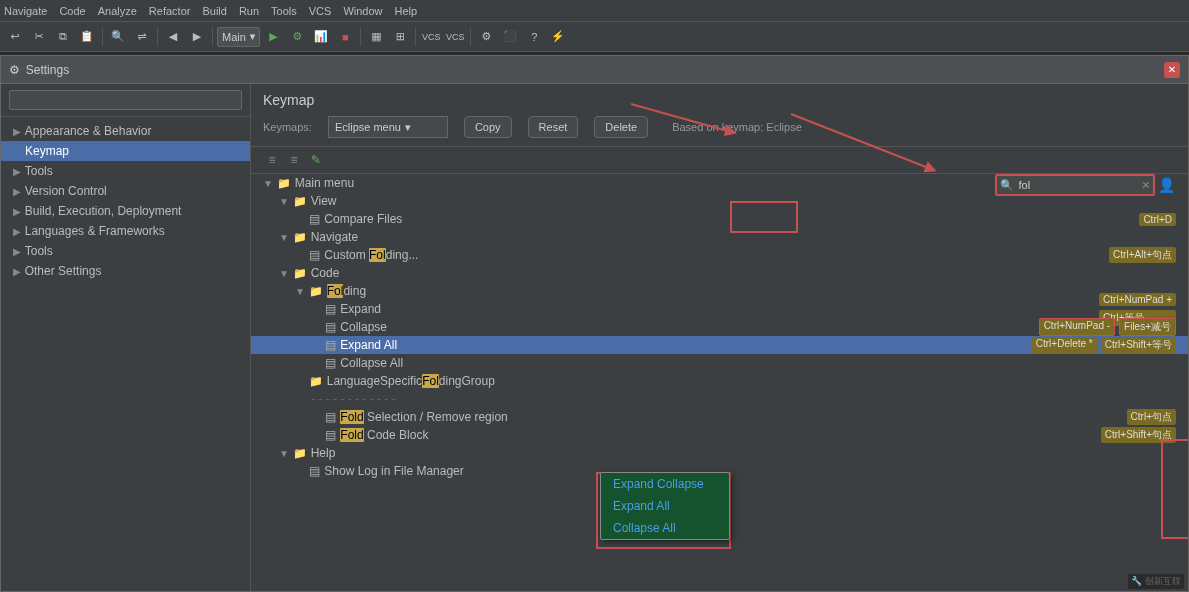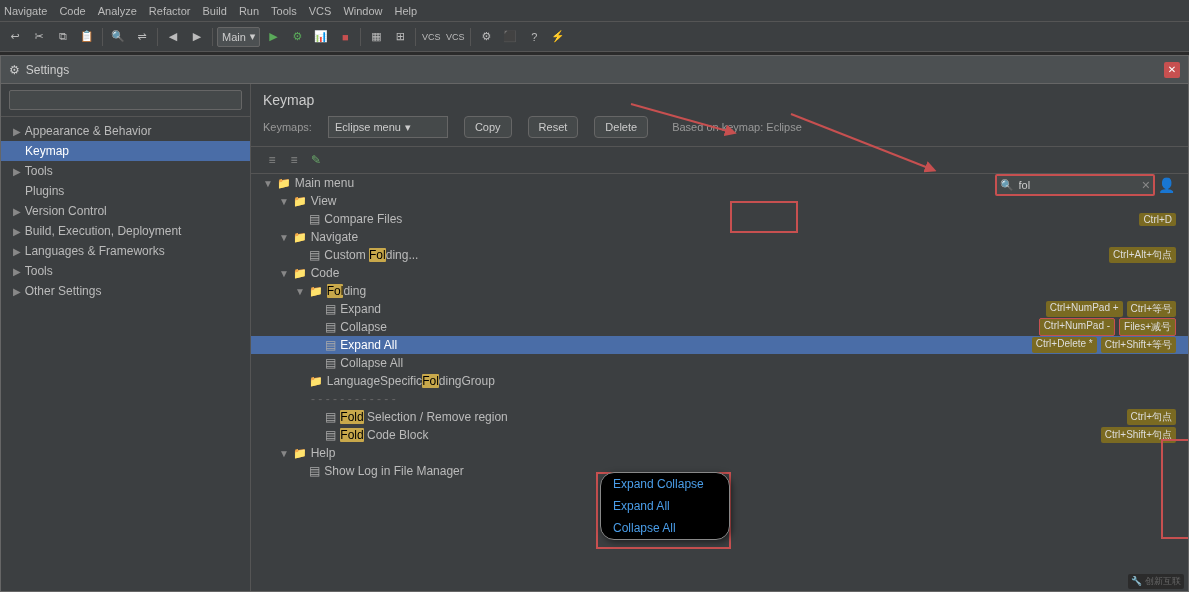--- a/index.html
+++ b/index.html
@@ -276,23 +276,23 @@
       background: #c8a84b;
       color: #000;
       border-radius: 1px;
     }
 
     
     .expand-popup {
       position: absolute;
       left: 349px;
       top: 388px;
-      background: #000000;
+      background: #14532d;
       border: 1px solid #888;
-      border-radius: 14px;
+      border-radius: 2px;
       min-width: 130px;
       z-index: 10;
       box-shadow: 2px 2px 6px rgba(0,0,0,0.5);
     }
     .expand-popup-item {
       padding: 4px 12px;
       font-size: 12px;
       color: #4a9de8;
       cursor: pointer;
     }
@@ -406,23 +406,20 @@
 
         <div class="tree-item indent1 selected">
           <span>Keymap</span>
         </div>
 
         <div class="tree-item">
           <span class="tree-arrow">▶</span>
           <span>Tools</span>
         </div>
 
-        <div class="tree-item indent1">
-          <span>Plugins</span>
-        </div>
 
         <div class="tree-item">
           <span class="tree-arrow">▶</span>
           <span>Version Control</span>
         </div>
 
         <div class="tree-item">
           <span class="tree-arrow">▶</span>
           <span>Build, Execution, Deployment</span>
         </div>
@@ -523,21 +520,21 @@
         <div class="tree-node" style="padding-left:44px;">
           <span class="arrow-icon">▼</span>
           <span class="folder-icon">📁</span>
           <span><span class="highlight">Fol</span>ding</span>
         </div>
 
         <div class="tree-node" style="padding-left:60px;">
           <span class="arrow-icon" style="opacity:0;">▼</span>
           <span style="color:#aaa;">▤</span>
           <span>Expand</span>
-          <div class="shortcut-group" style="position:absolute; right:12px;">
+          <div class="shortcut-group" style="position:absolute; right:12px;flex-direction:column;">
             <span class="shortcut-tag">Ctrl+NumPad +</span>
             <span class="shortcut-tag">Ctrl+等号</span>
           </div>
         </div>
 
         <div class="tree-node" style="padding-left:60px;">
           <span class="arrow-icon" style="opacity:0;">▼</span>
           <span style="color:#aaa;">▤</span>
           <span>Collapse</span>
           <div class="shortcut-group" style="position:absolute; right:12px;text-align:right;">

